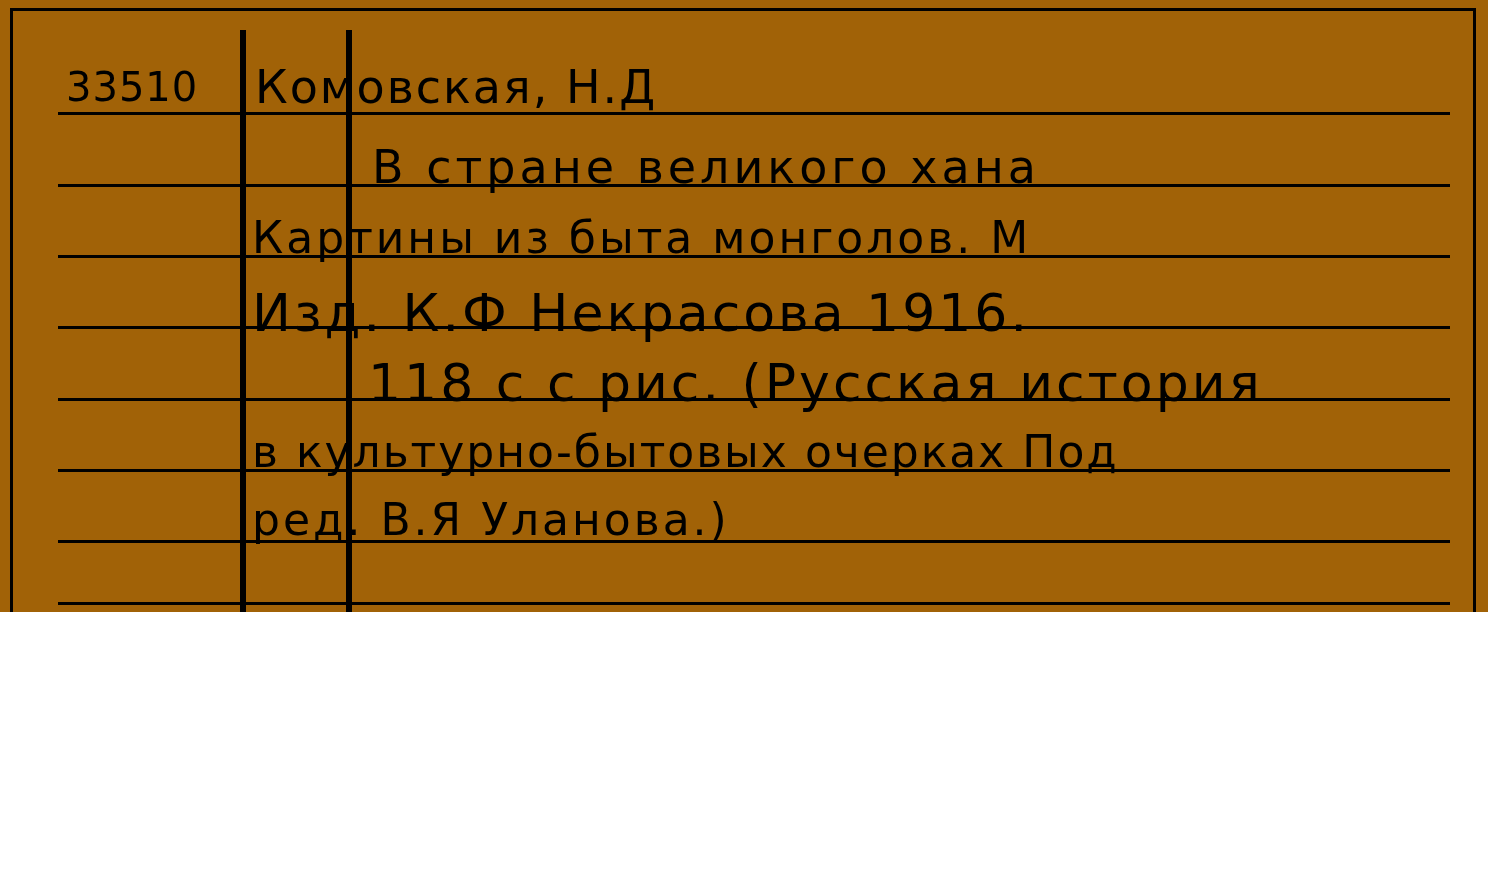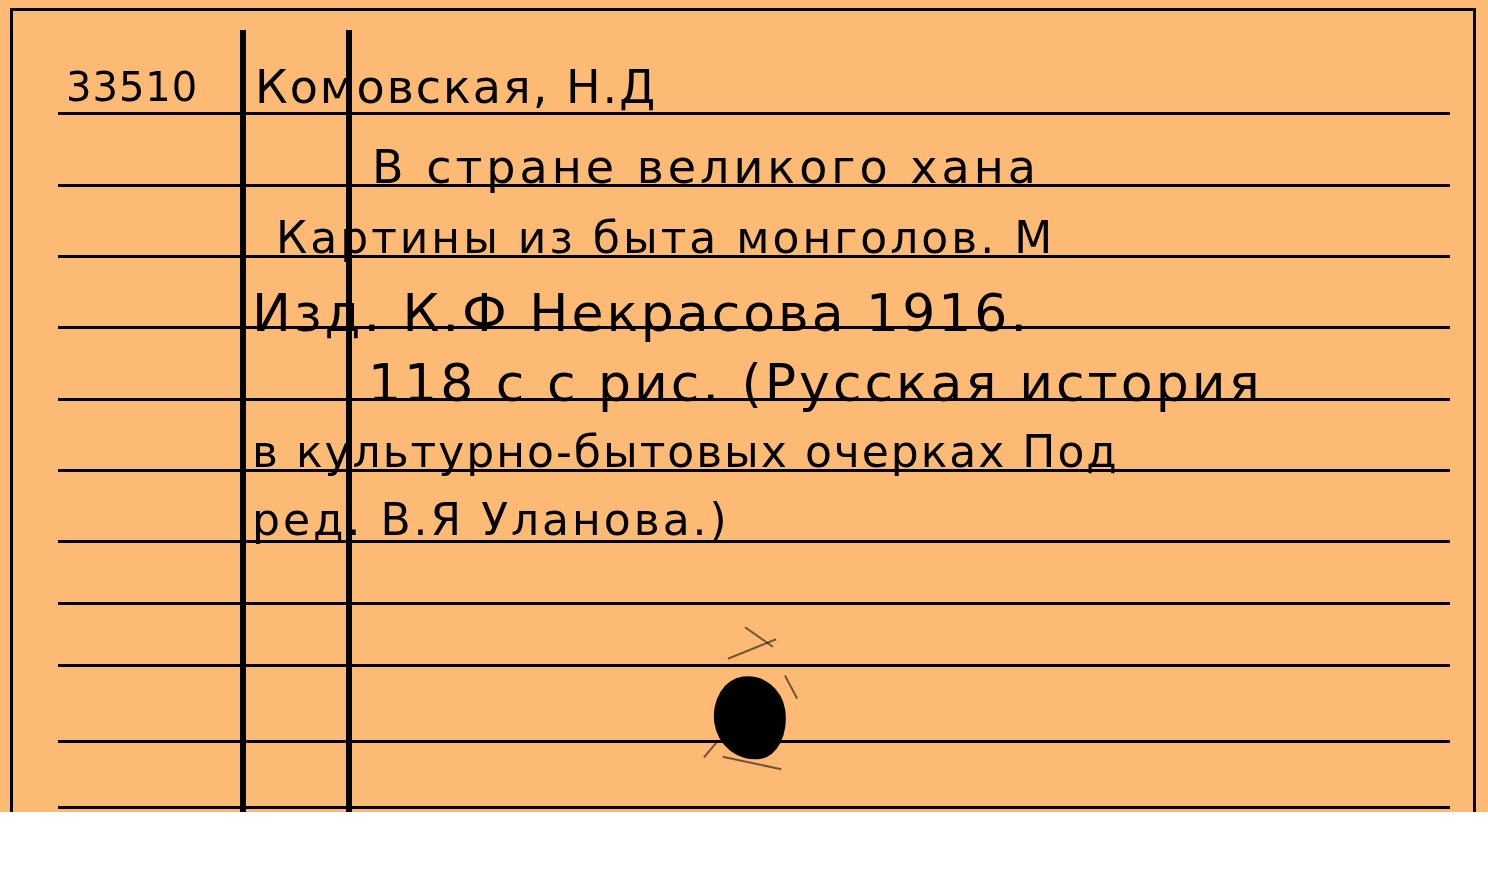--- a/index.html
+++ b/index.html
@@ -3,22 +3,22 @@
 <meta charset="utf-8">
 <style>
   html, body {
     margin: 0;
     padding: 0;
     background: #ffffff;
   }
   #card {
     position: relative;
     width: 1488px;
-    height: 812px;
-    background: #fdba74;
+    height: 612px;
+    background: #a16207;
     overflow: hidden;
     font-family: "DejaVu Sans", sans-serif;
   }
   
   .card-border {
     position: absolute;
     left: 10px;
     top: 8px;
     width: 1466px;
     height: 852px;
@@ -51,21 +51,21 @@
     letter-spacing: 2px;
     transform-origin: left center;
   }
   .hand-num {
     font-size: 40px;
     letter-spacing: 1px;
   }
   .line-author  { left: 255px; top: 60px;  font-size: 46px; }
   .line-num     { left: 66px;  top: 64px;  }
   .line-title   { left: 372px; top: 140px; font-size: 46px; letter-spacing: 4px; }
-  .line-sub1    { left: 252px; top: 212px; font-size: 44px; letter-spacing: 3px; margin-left: 24px; }
+  .line-sub1    { left: 252px; top: 212px; font-size: 44px; letter-spacing: 3px; }
   .line-sub2    { left: 252px; top: 283px; font-size: 52px; letter-spacing: 3px; }
   .line-pages   { left: 368px; top: 353px; font-size: 52px; letter-spacing: 3px; }
   .line-series1 { left: 252px; top: 426px; font-size: 44px; letter-spacing: 2px; }
   .line-series2 { left: 252px; top: 494px; font-size: 44px; letter-spacing: 3px; }
 
   
   .blot {
     position: absolute;
     left: 714px;
     top: 676px;

